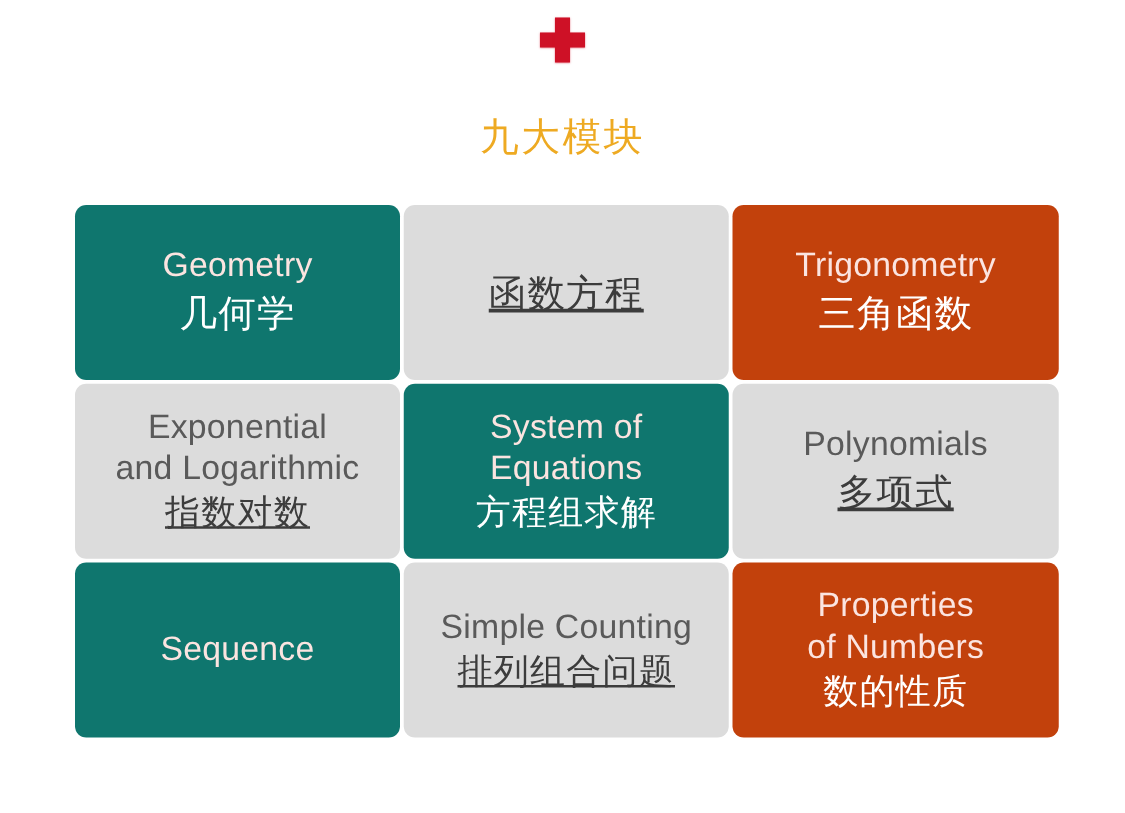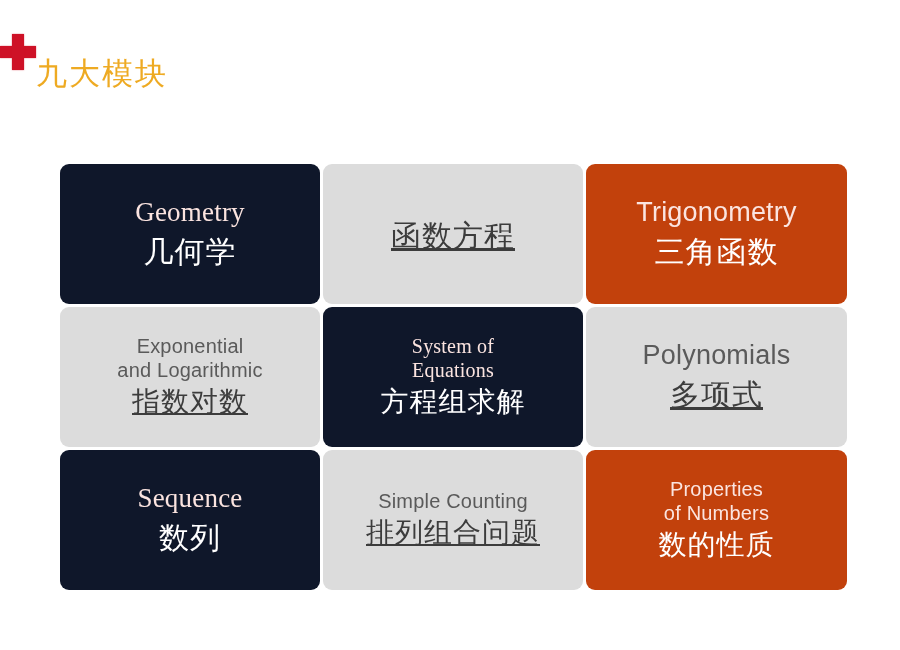--- a/index.html
+++ b/index.html
@@ -13,21 +13,21 @@
     font-family: "Liberation Sans", "DejaVu Sans", sans-serif;
     overflow: hidden;
     position: relative;
   }
 
   
   #header {
     width: 100%;
     padding-top: 14px;
     display: flex;
-    flex-direction: row;
+    flex-direction: column;
     align-items: center;
   }
 
   #plus-icon {
     width: 36px;
     height: 36px;
     position: relative;
     display: block;
   }
   #plus-icon .bar {
@@ -77,38 +77,37 @@
     flex-direction: column;
     align-items: center;
     justify-content: center;
     text-align: center;
     box-sizing: border-box;
     padding: 4px 10px;
     overflow: hidden;
   }
 
   .module-cell.red {
-    background: #0f172a;
-    font-family: Liberation Serif, serif;
+    background: #0f766e;
   }
   .module-cell.orange {
     background: #c2410c;
   }
   .module-cell.gray {
     background: #DCDCDC;
   }
 
   .cell-en {
     font-size: 27px;
     line-height: 1.16;
     font-weight: 400;
     letter-spacing: 0.2px;
   }
   .cell-en.small {
-    font-size: 20px;
+    font-size: 27px;
     line-height: 1.2;
   }
   .cell-zh {
     font-size: 30px;
     line-height: 1.3;
     margin-top: 3px;
     letter-spacing: 1px;
   }
   .cell-zh.small {
     font-size: 28px;
@@ -159,21 +158,20 @@
     <div class="cell-zh small">方程组求解</div>
   </div>
 
   <div class="module-cell gray">
     <div class="cell-en">Polynomials</div>
     <div class="cell-zh">多项式</div>
   </div>
 
   <div class="module-cell red">
     <div class="cell-en">Sequence</div>
-    <div class="cell-zh">数列</div>
   </div>
 
   <div class="module-cell gray">
     <div class="cell-en small">Simple Counting</div>
     <div class="cell-zh small">排列组合问题</div>
   </div>
 
   <div class="module-cell orange">
     <div class="cell-en small">Properties</div>
     <div class="cell-en small">of Numbers</div>

